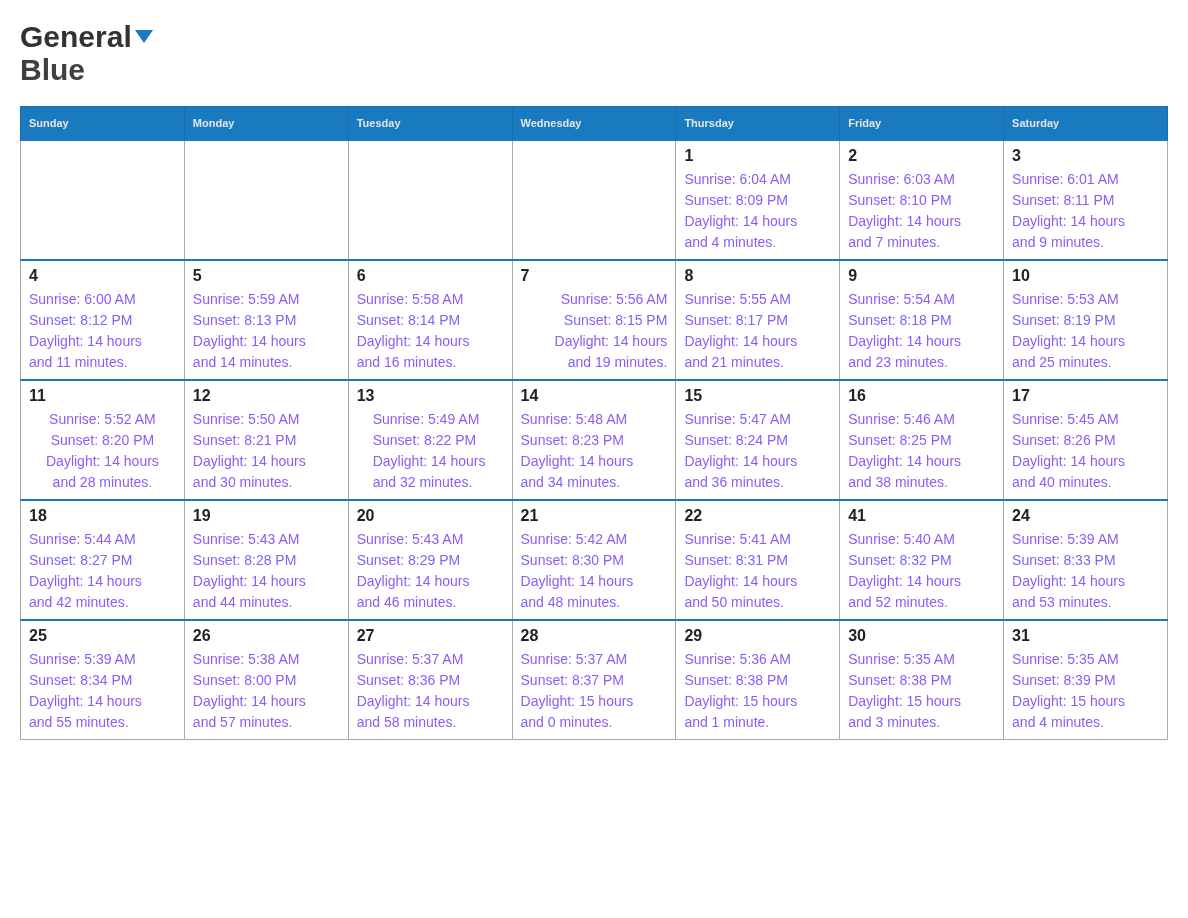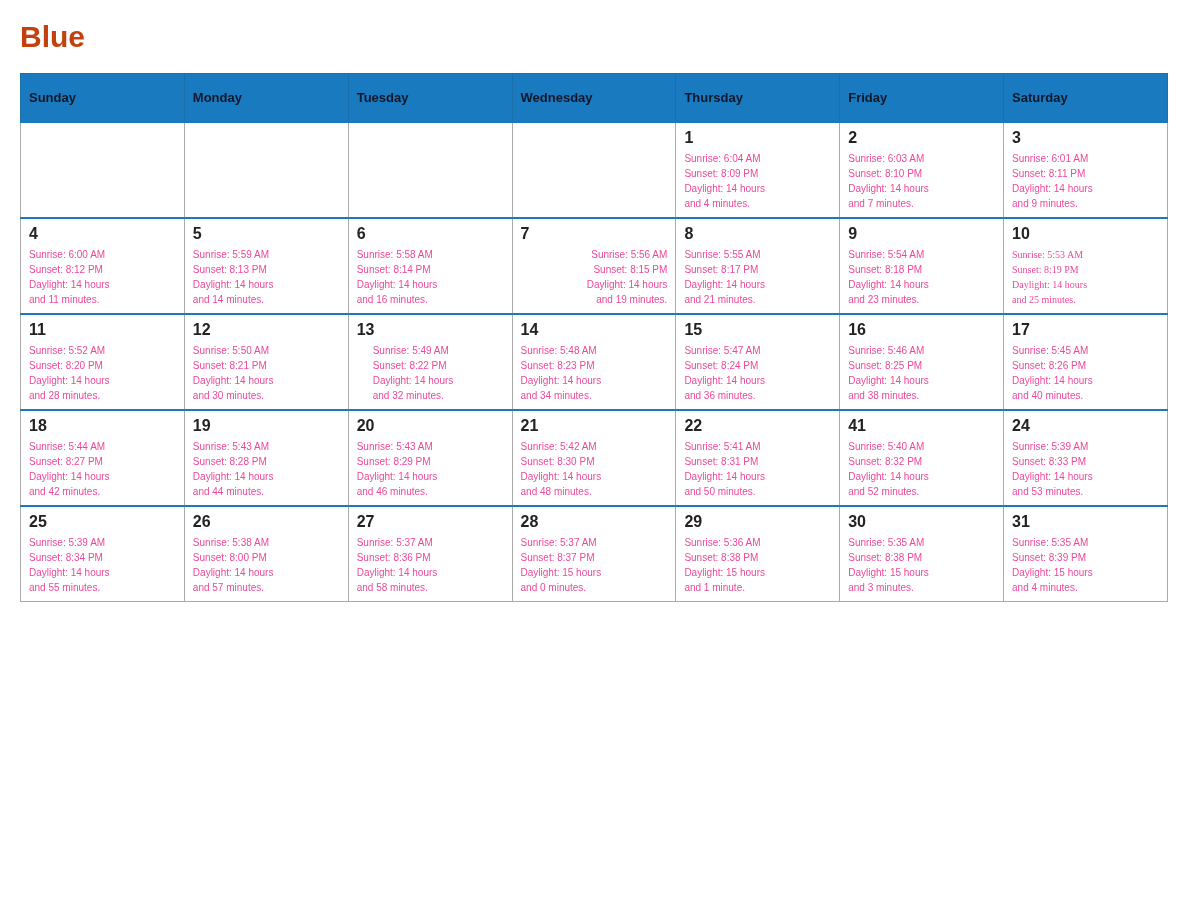--- a/index.html
+++ b/index.html
@@ -35,24 +35,24 @@
       color: #444;
       margin-top: 4px;
     }
     .calendar {
       width: 100%;
       border-collapse: collapse;
       border: 1px solid #999;
     }
     .calendar th {
       background-color: #1a7abf;
-      color: #0f172a;
-      font-size: 13px;
+      color: #e5e5e5;
+      font-size: 11px;
       font-weight: bold;
-      padding: 16px 8px;
+      padding: 10px 8px;
       text-align: left;
       border: 1px solid #1a6fa8;
     }
     .calendar td {
       vertical-align: top;
       padding: 6px 8px;
       border: 1px solid #aaa;
       width: calc(100% / 7);
       min-height: 100px;
       font-size: 13px;
@@ -62,34 +62,37 @@
       border-top: 2px solid #1a7abf;
     }
     .day-number {
       font-size: 16px;
       font-weight: bold;
       color: #222;
       display: block;
       margin-bottom: 4px;
     }
     .day-info {
-      font-size: 10px;
-      color: #ec4899;
+      font-size: 14px;
+      color: #8b5cf6;
       line-height: 1.5;
     }
     .empty-cell {
       background: #fff;
     }
   </style>
 </head>
 <body>
 
 <div class="header">
   <div class="logo">
-    <div style="font-size:30px;font-weight:bold;color:#c2410c;line-height:1.1;margin-left:0;">Blue</div>
+    <div style="font-size:30px;font-weight:bold;color:#333;line-height:1.1;">
+      General<span style="display:inline-block;width:0;height:0;border-left:9px solid transparent;border-right:9px solid transparent;border-top:13px solid #1a7abf;margin-left:3px;vertical-align:middle;position:relative;top:-3px;"></span>
+    </div>
+    <div style="font-size:30px;font-weight:bold;color:#404040;line-height:1.1;margin-left:0;">Blue</div>
   </div>
   <div class="title-block">
     <div class="month-year"></div>
     <div class="location"></div>
   </div>
 </div>
 
 <table class="calendar">
   <thead>
     <tr>
@@ -168,30 +171,30 @@
         </td>
         <td>
           <span class="day-number">9</span>
           <div class="day-info" style="white-space: pre-line;">Sunrise: 5:54 AM
 Sunset: 8:18 PM
 Daylight: 14 hours
 and 23 minutes.</div>
         </td>
         <td>
           <span class="day-number">10</span>
-          <div class="day-info" style="white-space: pre-line; font-family: Liberation Serif, serif;">Sunrise: 5:53 AM
+          <div class="day-info" style="white-space: pre-line;">Sunrise: 5:53 AM
 Sunset: 8:19 PM
 Daylight: 14 hours
 and 25 minutes.</div>
         </td>
       </tr>
       <tr>
         <td>
           <span class="day-number">11</span>
-          <div class="day-info" style="white-space: pre-line;">Sunrise: 5:52 AM
+          <div class="day-info" style="white-space: pre-line; text-align: center;">Sunrise: 5:52 AM
 Sunset: 8:20 PM
 Daylight: 14 hours
 and 28 minutes.</div>
         </td>
         <td>
           <span class="day-number">12</span>
           <div class="day-info" style="white-space: pre-line;">Sunrise: 5:50 AM
 Sunset: 8:21 PM
 Daylight: 14 hours
 and 30 minutes.</div>

